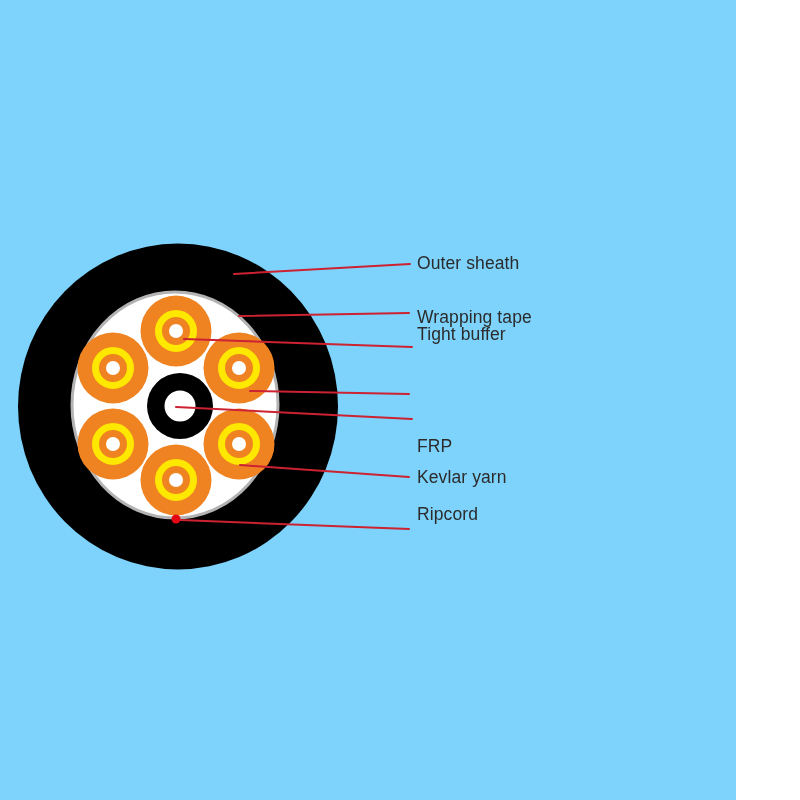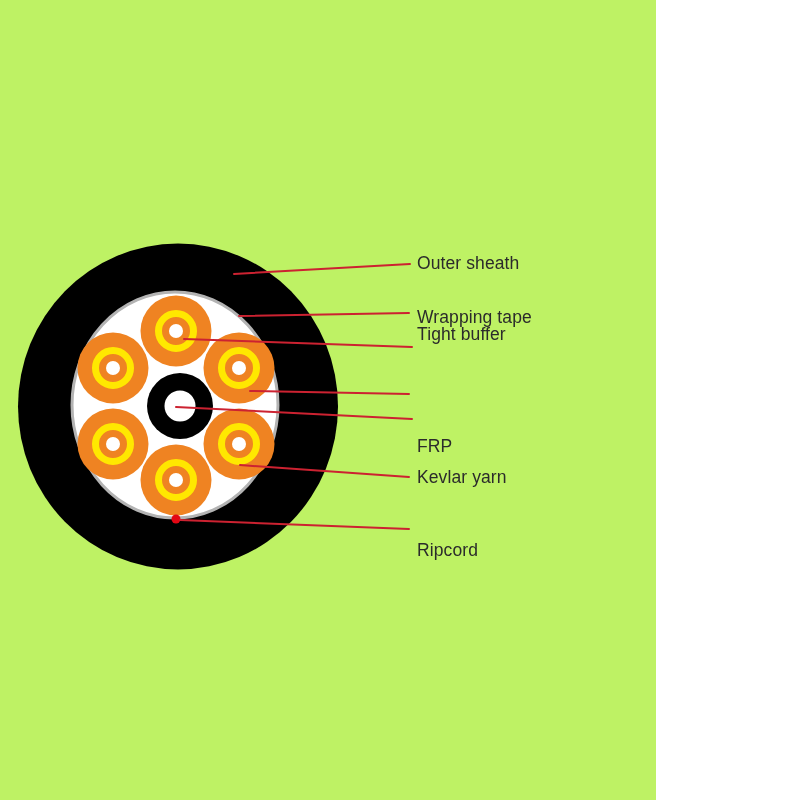--- a/index.html
+++ b/index.html
@@ -2,23 +2,23 @@
 <html><head>
 <meta charset="utf-8">
 <style>
   html, body {
     margin: 0;
     padding: 0;
     background: #ffffff;
   }
   .canvas {
     position: relative;
-    width: 656px;
+    width: 736px;
     height: 800px;
-    background: #bef264;
+    background: #7dd3fc;
     overflow: hidden;
     font-family: "Liberation Sans", sans-serif;
     text-decoration: underline;
   }
   .diagram-svg {
     position: absolute;
     left: 0;
     top: 0;
   }
   .label {
@@ -103,15 +103,15 @@
 
   <div class="label" style="top: 307px;">Wrapping tape</div>
 
   <div class="label" style="top: 324px;">Tight buffer</div>
 
 
   <div class="label" style="top: 436px;">FRP</div>
 
   <div class="label" style="top: 467px; text-align: right;">Kevlar yarn</div>
 
-  <div class="label" style="top: 540px;">Ripcord</div>
+  <div class="label" style="top: 504px;">Ripcord</div>
 
 </div>
 
 </body></html>

